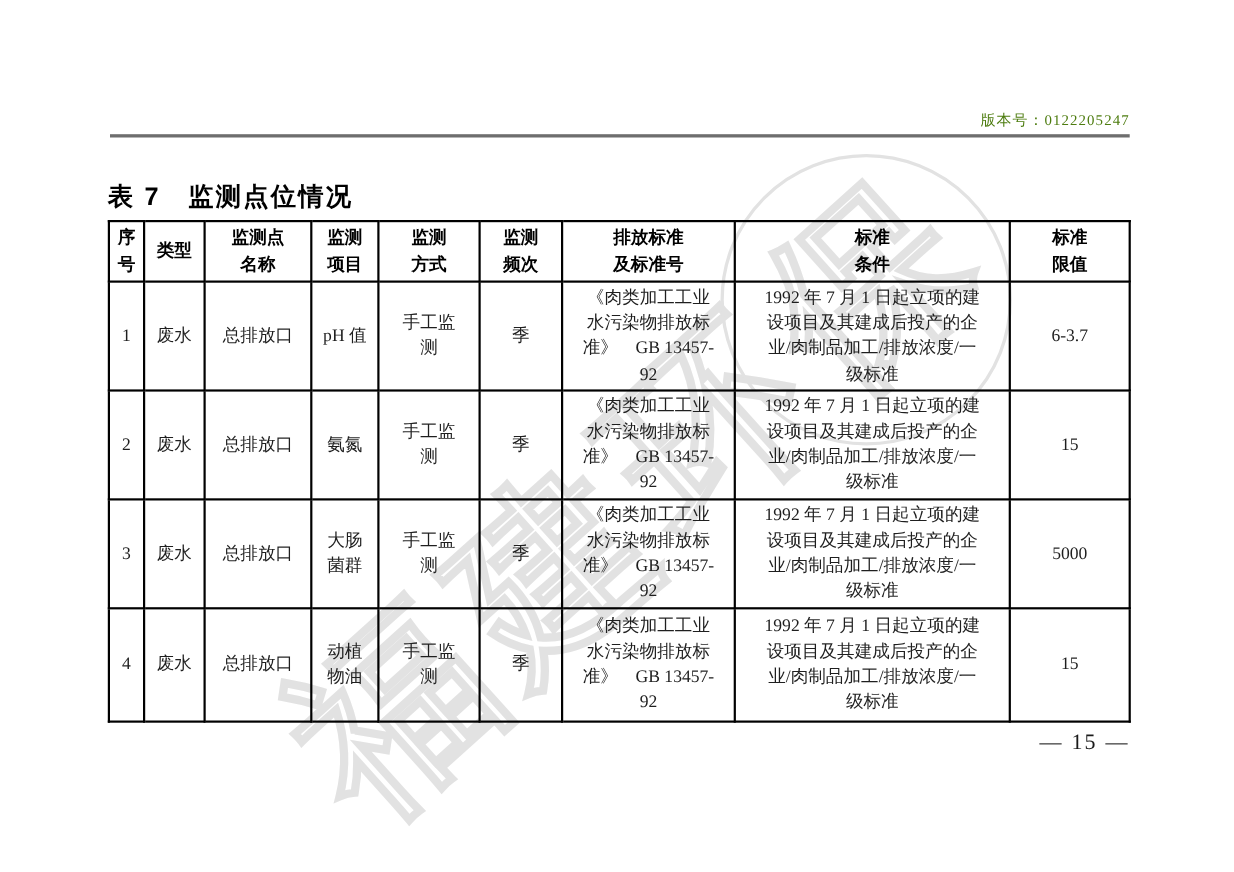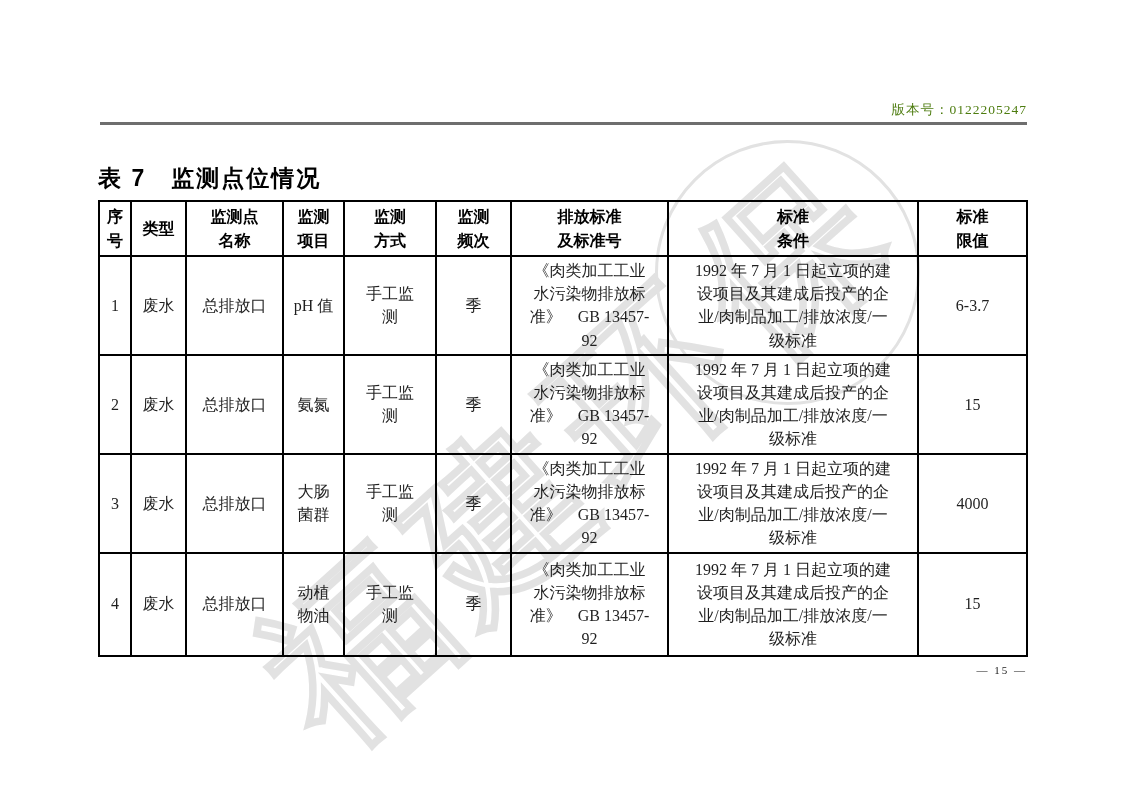--- a/index.html
+++ b/index.html
@@ -116,21 +116,21 @@
   tr.r1 td { height: 93px; }
   tr.r2 td { height: 99px; }
   tr.r3 td { height: 98px; }
   tr.r4 td { height: 103px; }
 
   
   .page-number {
     position: absolute;
     top: 664px;
     right: 95px;
-    font-size: 11px;
+    font-size: 20px;
     font-family: "Liberation Serif", "DejaVu Serif", serif;
     letter-spacing: 2px;
     color: #1a1a1a;
   }
 </style>
 </head>
 <body>
 
 <div class="page">
 
@@ -224,21 +224,21 @@
 测</td>
           <td>季</td>
           <td>《肉类加工工业
 水污染物排放标
 准》　GB 13457-
 92</td>
           <td>1992 年 7 月 1 日起立项的建
 设项目及其建成后投产的企
 业/肉制品加工/排放浓度/一
 级标准</td>
-          <td>4000</td>
+          <td>5000</td>
         </tr>
         <tr class="r4">
           <td>4</td>
           <td>废水</td>
           <td>总排放口</td>
           <td>动植
 物油</td>
           <td>手工监
 测</td>
           <td>季</td>

